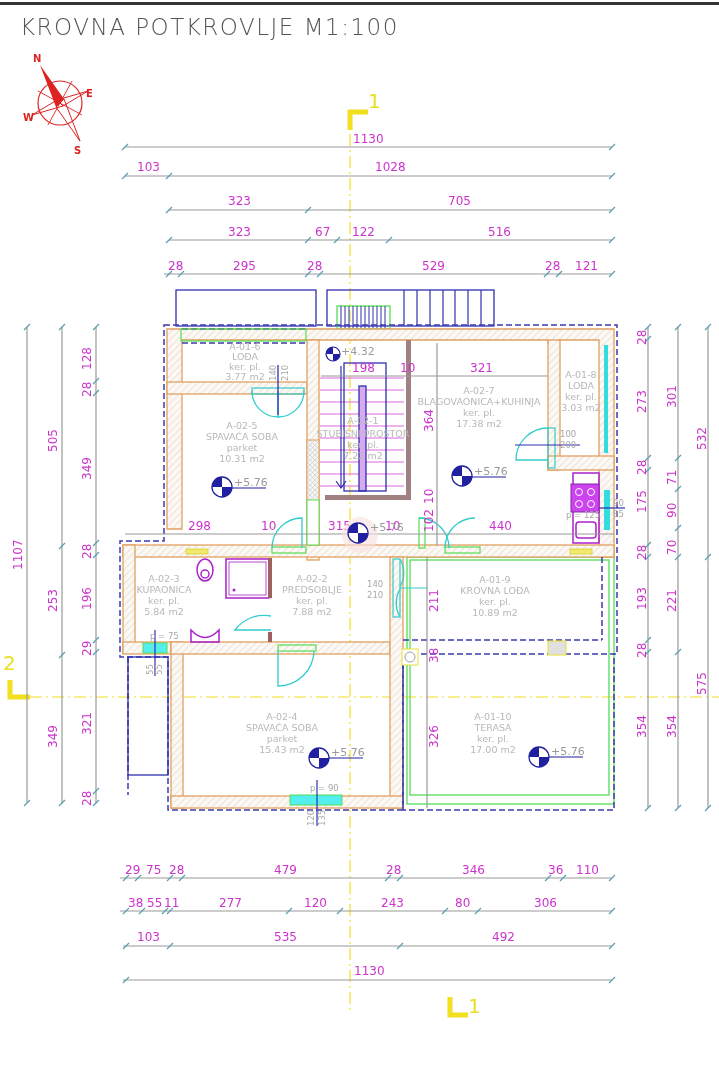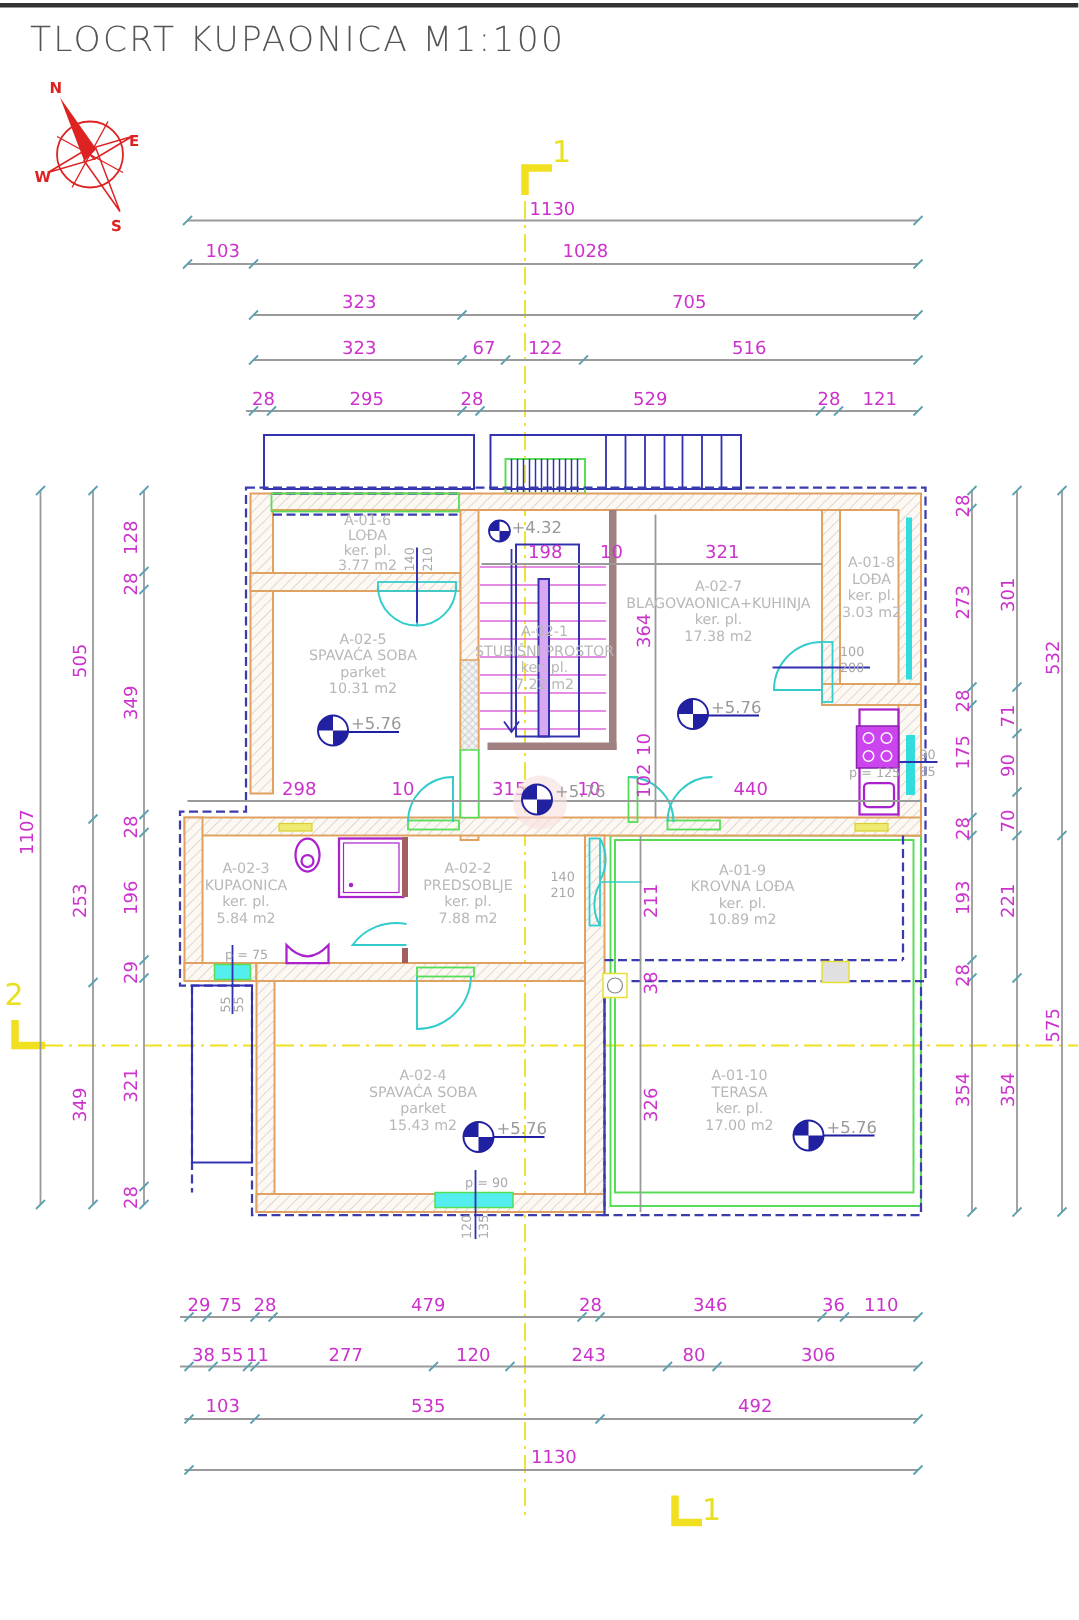--- a/index.html
+++ b/index.html
@@ -20,21 +20,21 @@
   .cyan { fill: none; stroke: #33cccc; stroke-width: 1.3; }
   .yaxis { stroke: #f0e020; stroke-width: 1.2; stroke-dasharray: 12 4 2 4; }
   .stair { stroke: #dd66dd; stroke-width: 1.1; }
   .mag { fill: none; stroke: #aa22cc; stroke-width: 1.5; }
   .axis-label { fill: #e8e020; font-family: "DejaVu Sans", sans-serif; font-size: 20px; }
 </style>
 </head>
 <body>
 
 <div class="topline"></div>
-<div class="title">TLOCRT KUPAONICA M1:100</div>
+<div class="title">KROVNA POTKROVLJE M1:100</div>
 
 <svg width="719" height="1080" viewBox="0 0 719 1080">
   <defs>
     <pattern id="hatch" width="5" height="5" patternUnits="userSpaceOnUse" patternTransform="rotate(45)">
       <rect width="5" height="5" fill="#fdf8f2"></rect>
       <line x1="0" y1="0" x2="0" y2="5" stroke="#cfcfcf" stroke-width="1"></line>
     </pattern>
     <pattern id="xhatch" width="5" height="5" patternUnits="userSpaceOnUse">
       <rect width="5" height="5" fill="#f4f4f4"></rect>
       <path d="M0 0 L5 5 M5 0 L0 5" stroke="#cfcfcf" stroke-width="0.7"></path>

